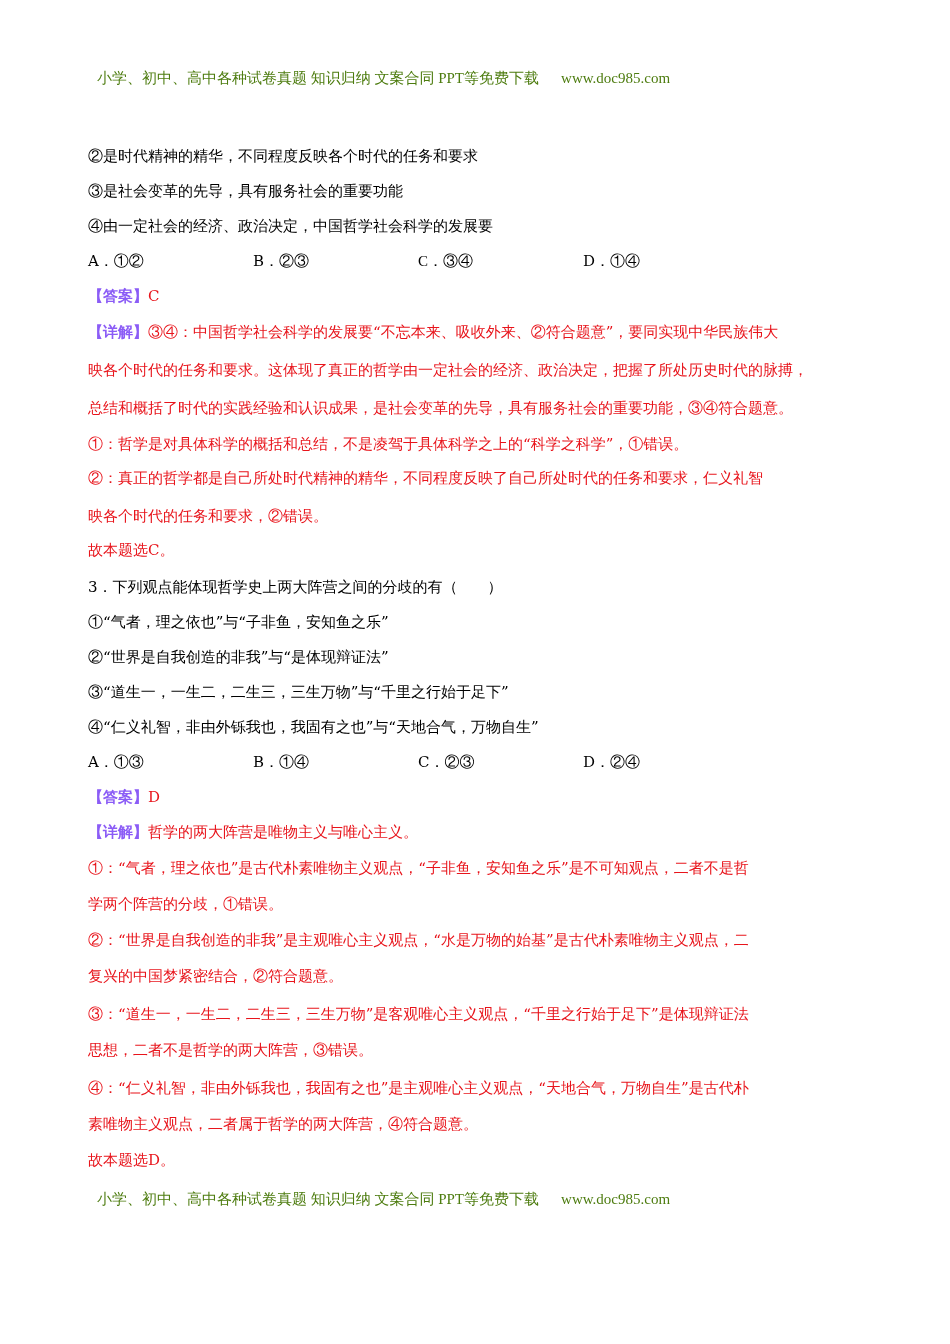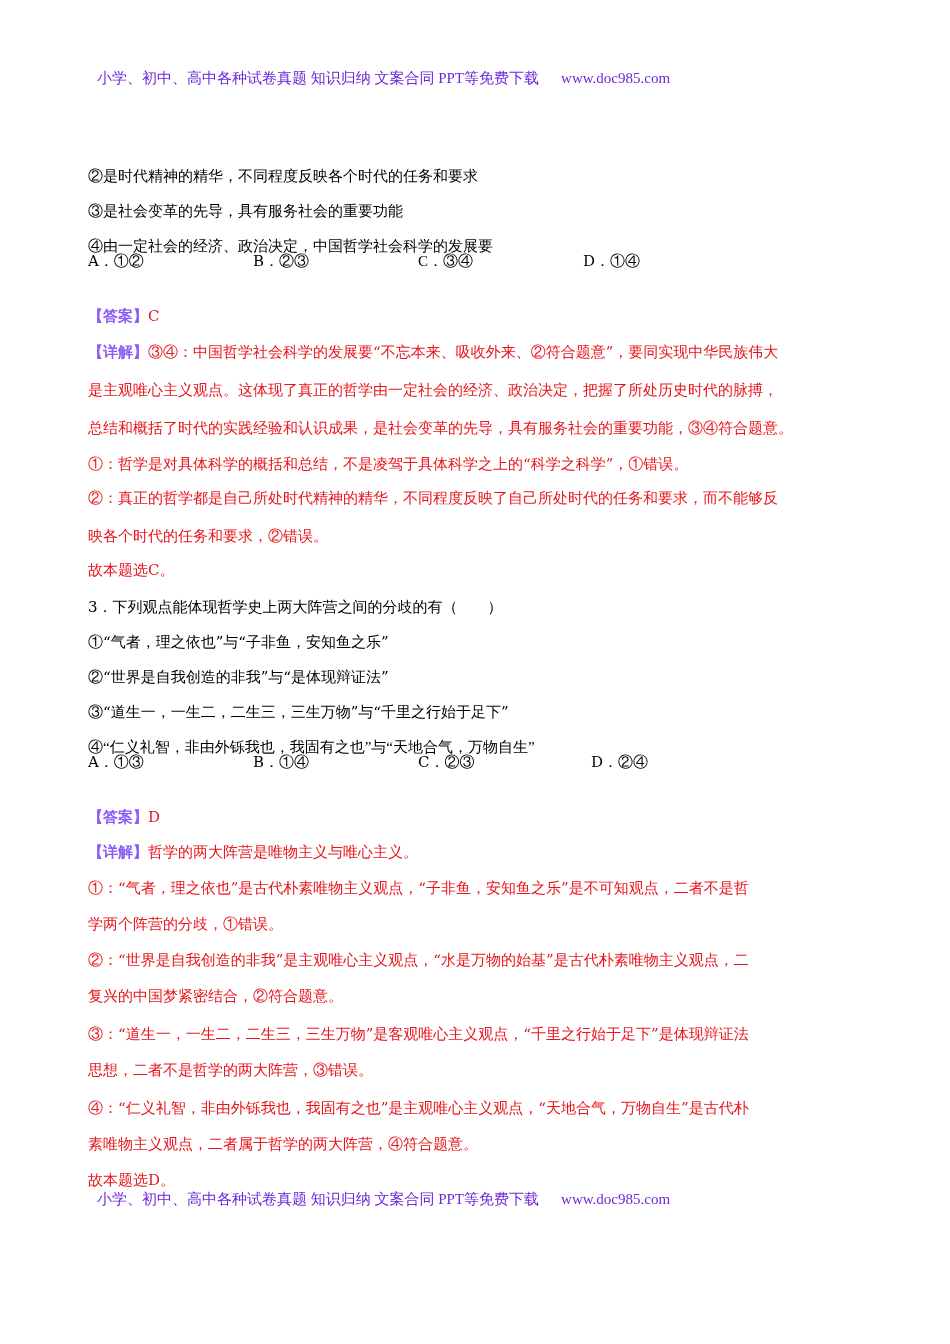--- a/index.html
+++ b/index.html
@@ -1,21 +1,21 @@
 <!DOCTYPE html>
 <html><head>
 <meta charset="utf-8">
 <style>
   html, body { margin:0; padding:0; background:#ffffff; }
   body { width:950px; height:1344px; position:relative; overflow:hidden;
          font-family:"DejaVu Serif","Liberation Serif",serif; color:#000; }
   .hdr { position:absolute; left:0; width:767px; text-align:center; font-size:15px;
-         font-family:"Liberation Serif","DejaVu Serif",serif; color:#6d28d9; }
+         font-family:"Liberation Serif","DejaVu Serif",serif; color:#4d7c0f; }
   .hdr .url { margin-left:22px; }
-  .line { position:absolute; left:88px; font-size:15px; line-height:20px; white-space:nowrap;margin-top:20px; }
+  .line { position:absolute; left:88px; font-size:15px; line-height:20px; white-space:nowrap; }
   .red { color:#e8141b; }
   .tag { color:#8b5cf6; font-weight:bold; }
   .opts { position:absolute; left:88px; font-size:15px; line-height:20px; width:700px; }
   .opt { position:absolute; top:0; white-space:nowrap; }
 </style>
 </head>
 <body>
 
 <div class="hdr" style="top:69px;">
   <span>小学、初中、高中各种试卷真题  知识归纳  文案合同  PPT等免费下载</span><span class="url">www.doc985.com</span>
@@ -29,37 +29,37 @@
   <span class="opt" style="left:165px;">B．②③</span>
   <span class="opt" style="left:330px;font-family:Liberation Serif, serif;">C．③④</span>
   <span class="opt" style="left:495px;">D．①④</span>
 </div>
 <div class="line red" style="top:286px;">
   <span class="tag">【答案】</span><span>C</span>
 </div>
 <div class="line red" style="top:322px;">
   <span class="tag">【详解】</span><span>③④：中国哲学社会科学的发展要“不忘本来、吸收外来、②符合题意”，要同实现中华民族伟大</span>
 </div>
-<div class="line red" style="top:360px;">是主观唯心主义观点。这体现了真正的哲学由一定社会的经济、政治决定，把握了所处历史时代的脉搏，</div>
+<div class="line red" style="top:360px;">映各个时代的任务和要求。这体现了真正的哲学由一定社会的经济、政治决定，把握了所处历史时代的脉搏，</div>
 <div class="line red" style="top:398px;">总结和概括了时代的实践经验和认识成果，是社会变革的先导，具有服务社会的重要功能，③④符合题意。</div>
 <div class="line red" style="top:434px;">①：哲学是对具体科学的概括和总结，不是凌驾于具体科学之上的“科学之科学”，①错误。</div>
-<div class="line red" style="top:468px;">②：真正的哲学都是自己所处时代精神的精华，不同程度反映了自己所处时代的任务和要求，而不能够反</div>
+<div class="line red" style="top:468px;">②：真正的哲学都是自己所处时代精神的精华，不同程度反映了自己所处时代的任务和要求，仁义礼智</div>
 <div class="line red" style="top:506px;">映各个时代的任务和要求，②错误。</div>
 <div class="line red" style="top:540px;">故本题选C。</div>
 
 <div class="line" style="top:577px;">3．下列观点能体现哲学史上两大阵营之间的分歧的有（　　）</div>
 <div class="line" style="top:612px;">①“气者，理之依也”与“子非鱼，安知鱼之乐”</div>
 <div class="line" style="top:647px;">②“世界是自我创造的非我”与“是体现辩证法”</div>
 <div class="line" style="top:682px;">③“道生一，一生二，二生三，三生万物”与“千里之行始于足下”</div>
-<div class="line" style="top:717px;font-family:Liberation Serif, serif;">④“仁义礼智，非由外铄我也，我固有之也”与“天地合气，万物自生”</div>
+<div class="line" style="top:717px;">④“仁义礼智，非由外铄我也，我固有之也”与“天地合气，万物自生”</div>
 <div class="opts" style="top:752px;">
   <span class="opt" style="left:0;">A．①③</span>
   <span class="opt" style="left:165px;">B．①④</span>
   <span class="opt" style="left:330px;">C．②③</span>
-  <span class="opt" style="left:495px;margin-left:8px;">D．②④</span>
+  <span class="opt" style="left:495px;">D．②④</span>
 </div>
 <div class="line red" style="top:787px;">
   <span class="tag">【答案】</span><span>D</span>
 </div>
 <div class="line red" style="top:822px;">
   <span class="tag">【详解】</span><span>哲学的两大阵营是唯物主义与唯心主义。</span>
 </div>
 <div class="line red" style="top:858px;">①：“气者，理之依也”是古代朴素唯物主义观点，“子非鱼，安知鱼之乐”是不可知观点，二者不是哲</div>
 <div class="line red" style="top:894px;">学两个阵营的分歧，①错误。</div>
 <div class="line red" style="top:930px;">②：“世界是自我创造的非我”是主观唯心主义观点，“水是万物的始基”是古代朴素唯物主义观点，二</div>

